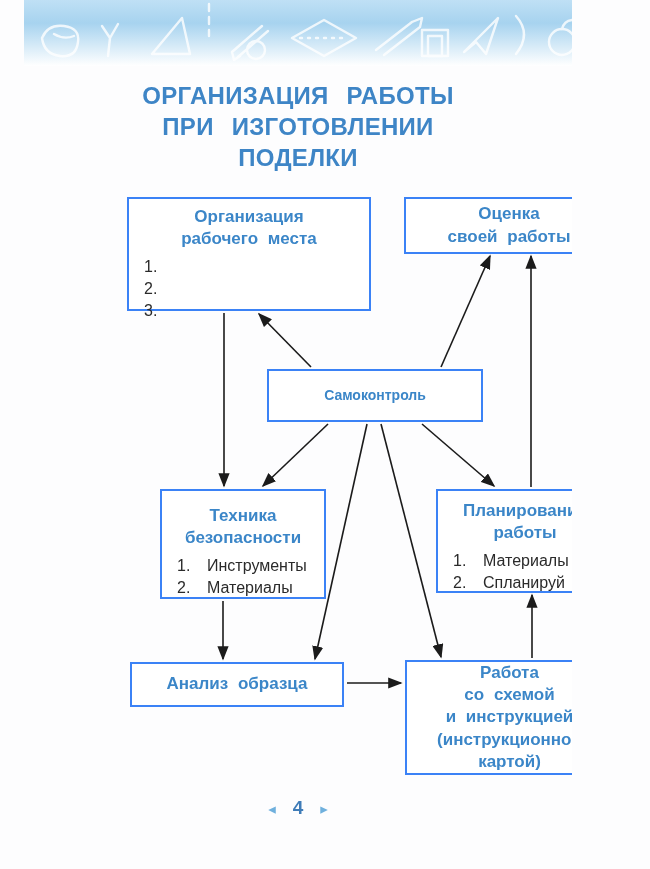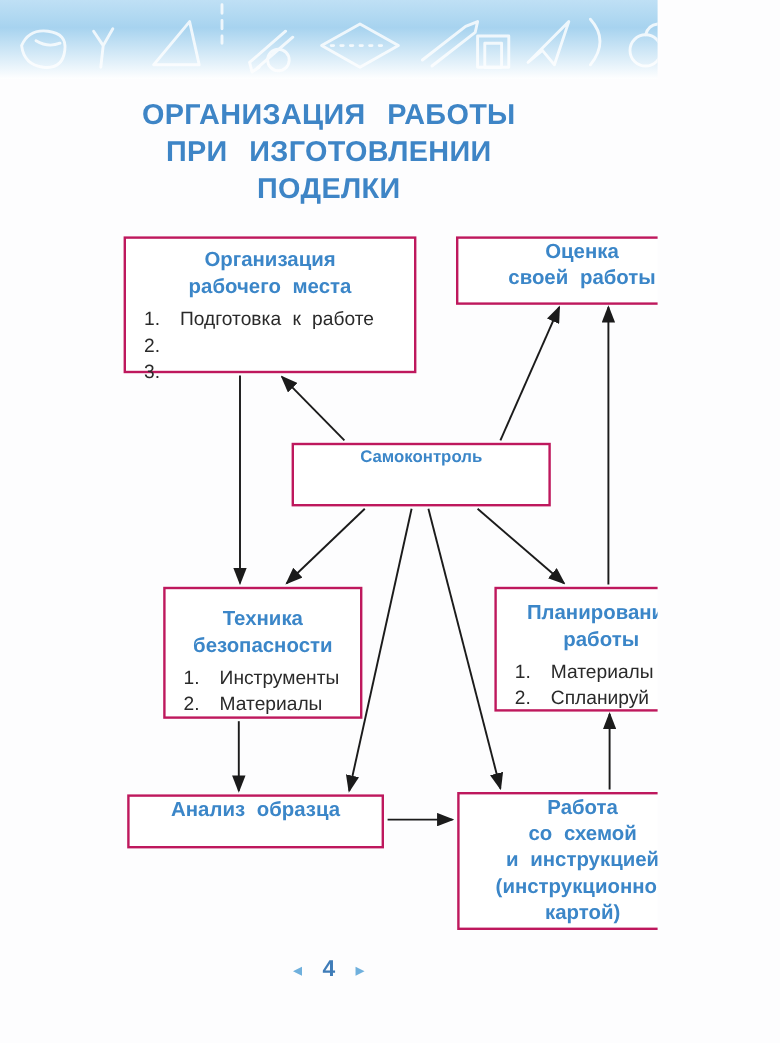--- a/index.html
+++ b/index.html
@@ -2,48 +2,48 @@
 <html><head>
 <meta charset="utf-8">
 <style>
   html,body{margin:0;padding:0;}
   body{
     width:650px;height:869px;
     background:#fdfdfe;
     font-family:"Liberation Sans", sans-serif;
     -webkit-font-smoothing:antialiased;
   }
-  .page{position:relative;width:548px;height:869px;overflow:hidden;}
+  .page{position:relative;width:548px;height:869px;overflow:hidden;margin-left:24px;}
 
   
   .band{position:absolute;left:0;top:0;width:650px;height:66px;}
 
   
   .title{
     position:absolute;left:0;right:0;top:80px;
     margin:0;text-align:center;
     font-size:24px;font-weight:bold;color:#3e85c6;
     line-height:1.3;white-space:pre-line;
     word-spacing:11px;letter-spacing:.3px;
   }
 
   
   .arrow-layer{position:absolute;left:0;top:0;width:650px;height:869px;pointer-events:none;z-index:5;}
   .arrow-layer line{stroke:#1b1b1b;stroke-width:1.6;}
 
   
   .box{
     position:absolute;background:#ffffff;
-    border:2px solid #be185d;box-sizing:border-box;z-index:2;
+    border:2px solid #3b82f6;box-sizing:border-box;z-index:2;
   }
   .box-heading{
     color:#3b86c8;font-weight:bold;font-size:17px;line-height:1.32;
     text-align:center;white-space:pre-line;word-spacing:5px;
   }
-  .center-box{display:flex;align-items:flex-start;justify-content:center;text-align:center;}
+  .center-box{display:flex;align-items:center;justify-content:center;text-align:center;}
 
   .box-organizaciya{left:103px;top:197px;width:244px;height:114px;padding-top:7px;}
   .box-ocenka{left:380px;top:197px;width:210px;height:57px;}
   .box-samokontrol{left:243px;top:369px;width:216px;height:53px;}
   .box-samokontrol .box-heading{font-size:14px;}
   .box-tehnika{left:136px;top:489px;width:166px;height:110px;padding-top:14px;}
   .box-planirovanie{left:412px;top:489px;width:178px;height:104px;padding-top:9px;}
   .box-analiz{left:106px;top:662px;width:214px;height:45px;}
   .box-rabota{left:381px;top:660px;width:209px;height:115px;}
   .box-rabota .box-heading{line-height:1.3;}
@@ -125,21 +125,20 @@
       <line x1="323" y1="683" x2="377" y2="683" marker-end="url(#ah)"></line>
       <line x1="199" y1="601" x2="199" y2="659" marker-end="url(#ah)"></line>
     </svg>
 
   <div class="box box-organizaciya">
     <div class="box-heading">Организация
 рабочего места</div>
     <ol class="box-list">
         <li>
           <span class="num">1.</span>
-          <span>Подготовка к работе</span>
         </li>
         <li>
           <span class="num">2.</span>
         </li>
         <li>
           <span class="num">3.</span>
         </li>
       </ol>
   </div>
 

